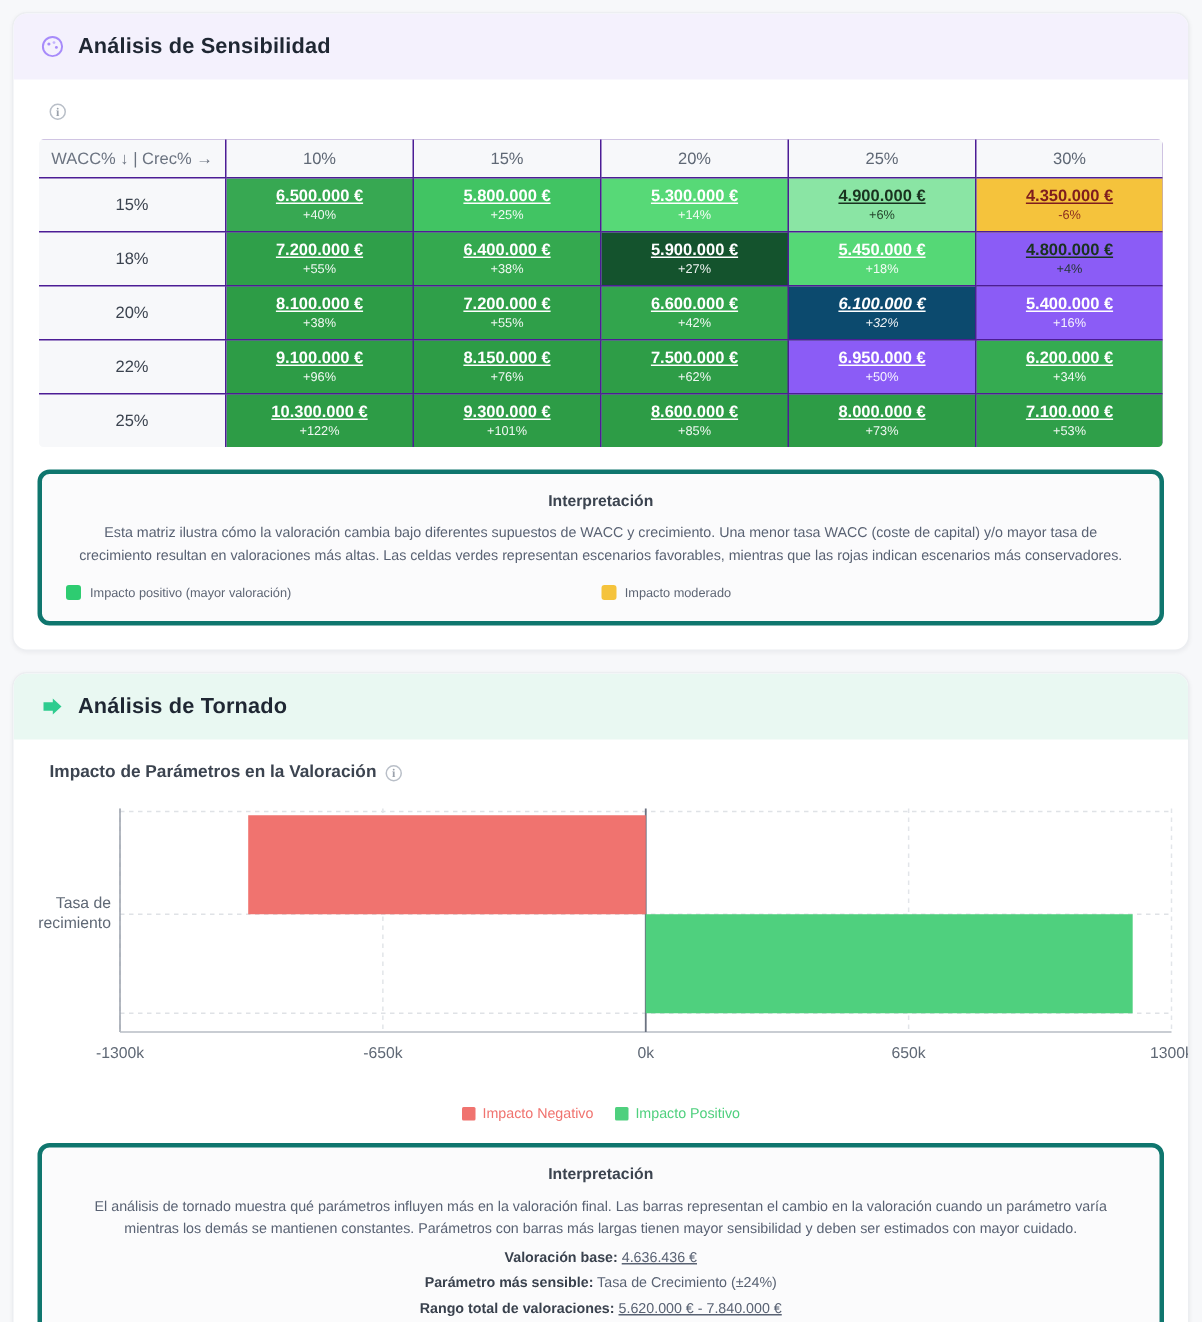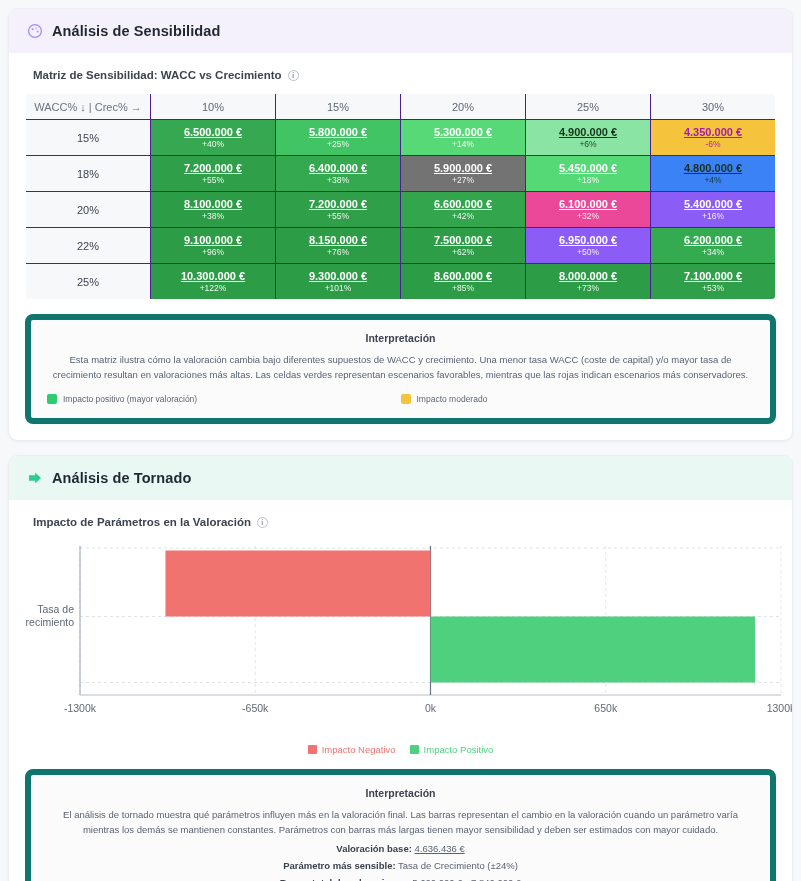--- a/index.html
+++ b/index.html
@@ -84,26 +84,26 @@
   td.cell { height: 36px; vertical-align: middle; }
   td.cell .v {
     display: block; font-size: 11px; font-weight: 700;
     text-decoration: underline; line-height: 13px;
   }
   td.cell .p {
     display: block; font-size: 8.5px; line-height: 11px; opacity: .92;
   }
   .txt-dark  { color: #19331f; }
   .txt-light { color: #ffffff; }
-  .txt-amber { color: #a21caf; }
+  .txt-amber { color: #7f1d1d; }
 
   
   .interp {
     margin-top: 14px;
-    border: 6px solid #0f766e;
+    border: 3px solid #0f766e;
     border-radius: 8px;
     background: #fbfbfc;
     padding: 12px 16px 14px 16px;
   }
   .interp-title {
     text-align: center; font-size: 10.5px; font-weight: 700;
     color: #3c4450; margin-bottom: 8px;
   }
   .interp-text {
     text-align: center; font-size: 9.5px; line-height: 15px;
@@ -149,21 +149,20 @@
           <circle cx="5.6" cy="6.3" r="1.05" fill="#a78bfa"></circle>
           <circle cx="9" cy="5.4" r=".95" fill="#c4b5fd"></circle>
           <circle cx="10.6" cy="8.6" r=".95" fill="#a78bfa"></circle>
         </svg>
       </span>
       <span>Análisis de Sensibilidad</span>
     </div>
 
     <div class="card-body">
       <div class="section-title">
-        <span>Matriz de Sensibilidad: WACC vs Crecimiento</span>
         <span class="info-icon">i</span>
       </div>
 
       <table class="matrix">
         <thead>
           <tr>
             <th class="corner">WACC% ↓ | Crec% →</th>
             <th>10%</th>
             <th>15%</th>
             <th>20%</th>
@@ -198,48 +197,48 @@
             <tr>
               <th class="rowhdr">18%</th>
               <td class="cell txt-light" style="background: rgb(47, 159, 73);">
                 <span class="v">7.200.000 €</span>
                 <span class="p">+55%</span>
               </td>
               <td class="cell txt-light" style="background: rgb(52, 169, 79);">
                 <span class="v">6.400.000 €</span>
                 <span class="p">+38%</span>
               </td>
-              <td class="cell txt-light" style="background: #737373;">
+              <td class="cell txt-light" style="background: #14532d;">
                 <span class="v">5.900.000 €</span>
                 <span class="p">+27%</span>
               </td>
               <td class="cell txt-light" style="background: rgb(85, 216, 118);">
                 <span class="v">5.450.000 €</span>
                 <span class="p">+18%</span>
               </td>
-              <td class="cell txt-dark" style="background: #3b82f6;">
+              <td class="cell txt-dark" style="background: #8b5cf6;">
                 <span class="v">4.800.000 €</span>
                 <span class="p">+4%</span>
               </td>
             </tr>
             <tr>
               <th class="rowhdr">20%</th>
               <td class="cell txt-light" style="background: rgb(45, 156, 70);">
                 <span class="v">8.100.000 €</span>
                 <span class="p">+38%</span>
               </td>
               <td class="cell txt-light" style="background: rgb(47, 159, 73);">
                 <span class="v">7.200.000 €</span>
                 <span class="p">+55%</span>
               </td>
               <td class="cell txt-light" style="background: rgb(50, 165, 77);">
                 <span class="v">6.600.000 €</span>
                 <span class="p">+42%</span>
               </td>
-              <td class="cell txt-light" style="background: #ec4899;">
+              <td class="cell txt-light" style="background: #0c4a6e; font-style: italic;">
                 <span class="v">6.100.000 €</span>
                 <span class="p">+32%</span>
               </td>
               <td class="cell txt-light" style="background: #8b5cf6; margin-left: 46px;">
                 <span class="v">5.400.000 €</span>
                 <span class="p">+16%</span>
               </td>
             </tr>
             <tr>
               <th class="rowhdr">22%</th>

